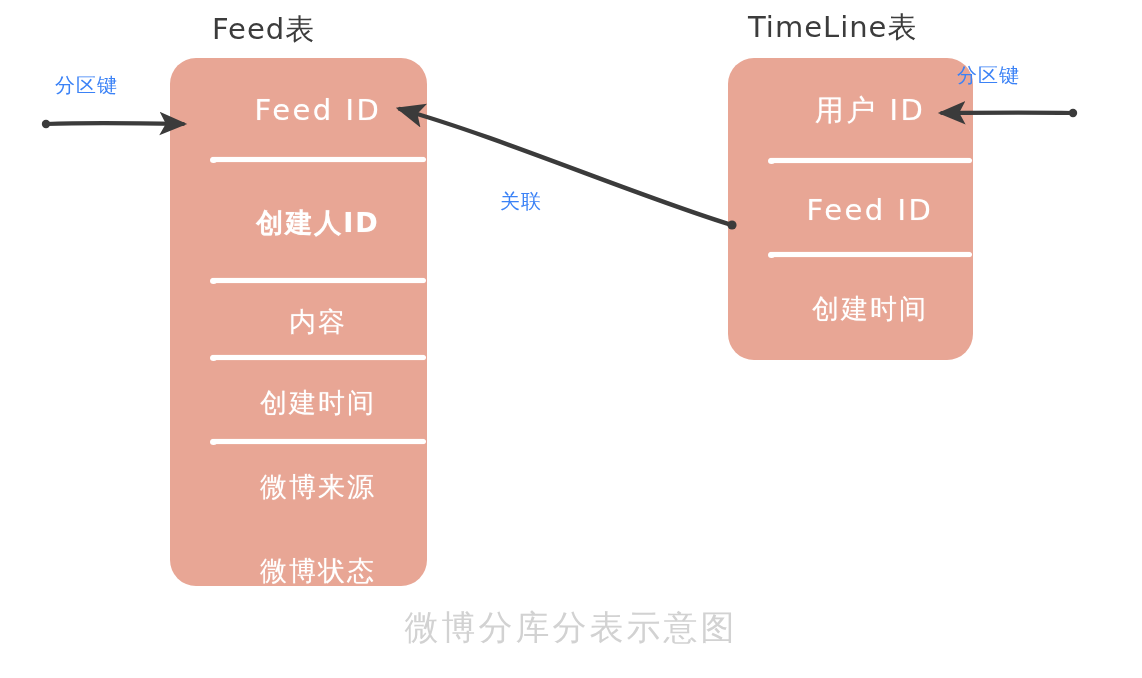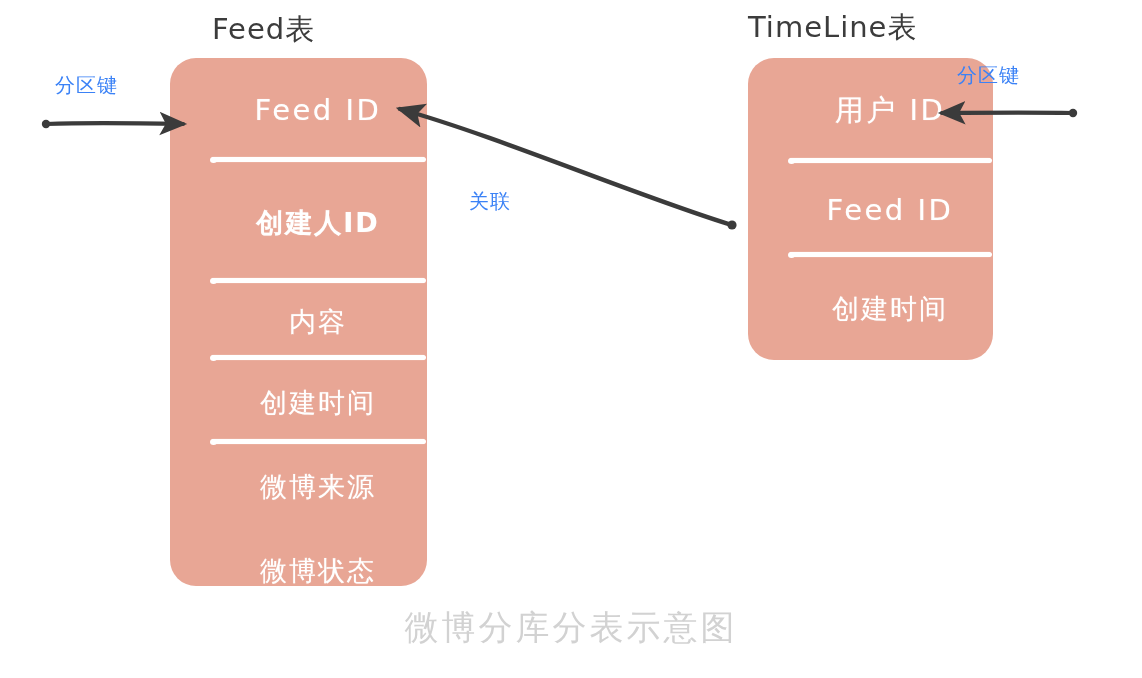--- a/index.html
+++ b/index.html
@@ -26,21 +26,21 @@
     flex-direction: column;
     padding-left: 39px;
   }
   #feed-table {
     left: 170px;
     top: 58px;
     width: 218px;
     height: 528px;
   }
   #timeline-table {
-    left: 748px;
+    left: 728px;
     top: 58px;
     width: 206px;
     height: 302px;
   }
 
   .table-row {
     position: relative;
     display: flex;
     align-items: center;
     justify-content: center;
@@ -108,21 +108,21 @@
   .annotation {
     position: absolute;
     color: #3b82f6;
     font-family: "DejaVu Sans", "Liberation Sans", sans-serif;
     font-size: 20px;
     letter-spacing: 1px;
     white-space: nowrap;
   }
   #label-pk-left  { left: 55px;  top: 72px; }
   #label-pk-right { left: 957px; top: 62px; }
-  #label-relation { left: 469px; top: 188px; }
+  #label-relation { left: 500px; top: 188px; }
 
   .caption {
     position: absolute;
     left: 0;
     right: 0;
     top: 605px;
     text-align: center;
     color: #d2d2d2;
     font-family: "DejaVu Sans", "Liberation Sans", sans-serif;
     font-size: 34px;

